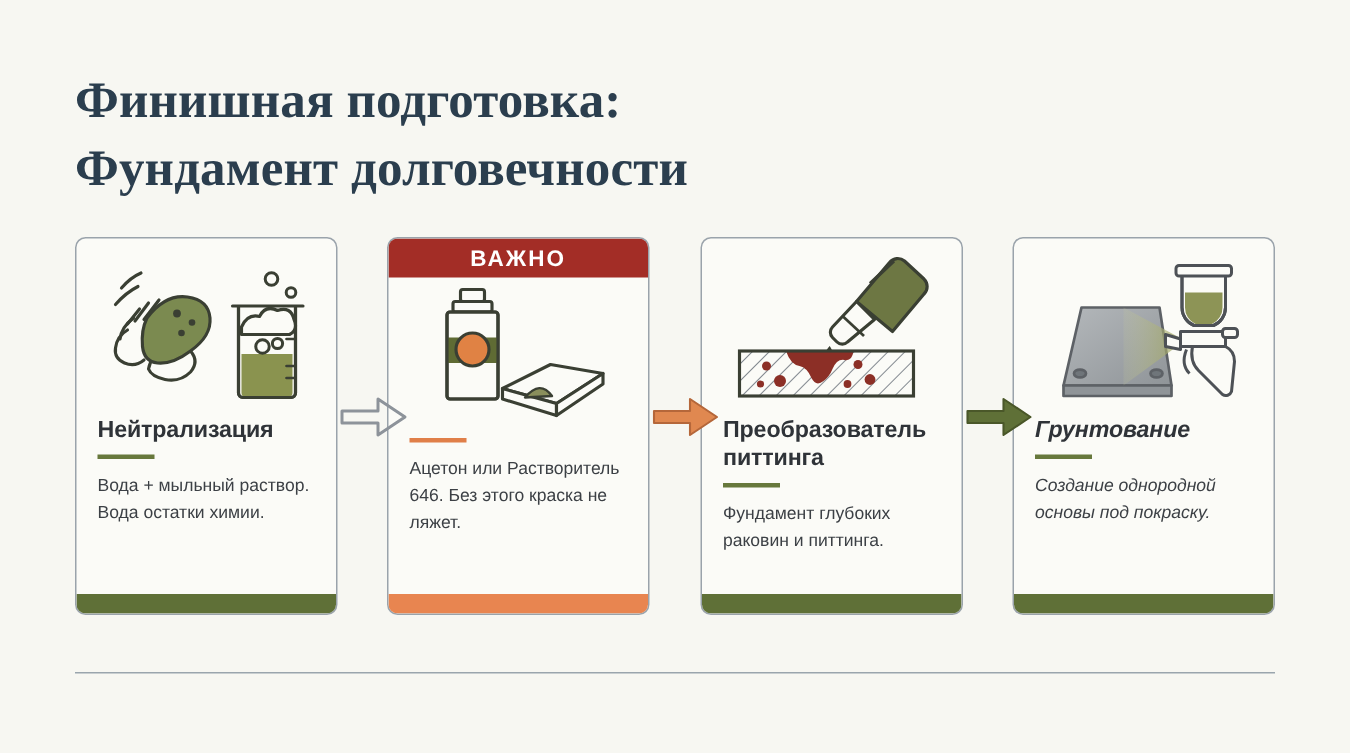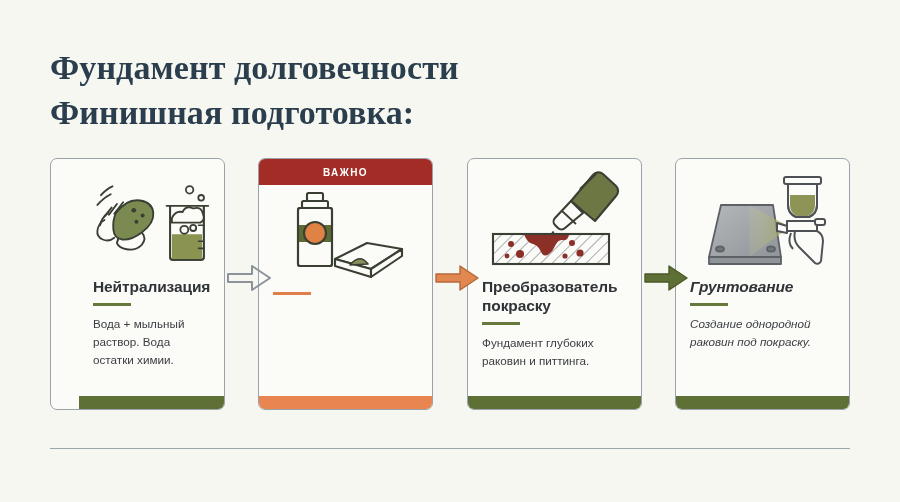--- a/index.html
+++ b/index.html
@@ -41,30 +41,30 @@
     top: 0;
     width: 175px;
     height: 252px;
     background: #fbfbf7;
     border: 1px solid #9aa3ab;
     border-radius: 7px;
     overflow: hidden;
     display: flex;
     flex-direction: column;
   }
-  .card.c1 { left: 0px; padding-left: 28px; }
+  .card.c1 { left: 0px; }
   .card.c2 { left: 208px; }
   .card.c3 { left: 417px; }
   .card.c4 { left: 625px; font-style: italic; }
 
   .card-banner {
     height: 26px;
     background: #a32d26;
     color: #ffffff;
-    font-size: 10px;
+    font-size: 15px;
     font-weight: bold;
     letter-spacing: 1.4px;
     display: flex;
     align-items: center;
     justify-content: center;
     flex: none;
     text-align: center;
   }
 
   .card-icon {
@@ -125,22 +125,22 @@
     top: 448px;
     width: 800px;
     height: 1px;
     background: #9aa5ad;
   }
 </style>
 </head>
 <body>
 
 <div class="title-block">
+  <div class="title-line">Финишная подготовка:</div>
   <div class="title-line">Фундамент долговечности</div>
-  <div class="title-line">Финишная подготовка:</div>
 </div>
 
 <div class="cards">
 
   <div class="card c1">
     <div class="card-icon">
       <svg width="150" height="108" viewBox="0 0 150 108">
         <g fill="none" stroke="#3a3f33" stroke-width="2.1" stroke-linecap="round" stroke-linejoin="round">
           <path d="M18 26 q6 -7 13 -10"></path>
           <path d="M14 37 q7 -8 15 -12"></path>
@@ -192,20 +192,21 @@
         <g stroke="#3a3f33" stroke-width="2.1" stroke-linejoin="round" fill="#fbfbf7">
           <path d="M64 70 L96 54 L131 60 L100 80 Z"></path>
           <path d="M64 70 L64 77 L100 88 L100 80 Z"></path>
           <path d="M100 80 L131 60 L131 67 L100 88 Z"></path>
         </g>
         <path d="M79 76 q10 -12 18 -1 z" fill="#8a8f5c" stroke="#3a3f33" stroke-width="1.6" stroke-linejoin="round"></path>
       </svg>
     </div>
     <div class="card-body">
       <div class="accent-rule orange"></div>
+      <div class="card-text">Ацетон или Растворитель 646. Без этого краска не ляжет.</div>
     </div>
     <div class="card-foot orange"></div>
   </div>
 
   <div class="card c3">
     <div class="card-icon">
       <svg width="152" height="108" viewBox="0 0 152 108">
         <g stroke="#3a3f33" stroke-width="2.1" stroke-linejoin="round">
           <path d="M92 35 L114 9 a7 7 0 0 1 10 -1 L137 20 a7 7 0 0 1 0 10 L116 55 Z" fill="#6d7743"></path>
           <path d="M101 23 L117 8" fill="none"></path>
@@ -226,21 +227,21 @@
           <circle cx="32" cy="78" r="3"></circle>
           <circle cx="41" cy="88" r="4"></circle>
           <circle cx="28" cy="90" r="2.4"></circle>
           <circle cx="93" cy="77" r="3"></circle>
           <circle cx="101" cy="87" r="3.6"></circle>
           <circle cx="86" cy="90" r="2.6"></circle>
         </g>
       </svg>
     </div>
     <div class="card-body">
-      <div class="card-title">Преобразователь покраску</div>
+      <div class="card-title">Преобразователь питтинга</div>
       <div class="accent-rule"></div>
       <div class="card-text">Фундамент глубоких раковин и питтинга.</div>
     </div>
     <div class="card-foot"></div>
   </div>
 
   <div class="card c4">
     <div class="card-icon">
       <svg width="152" height="110" viewBox="0 0 152 110">
         <defs>
@@ -269,21 +270,21 @@
           <path d="M100 61 L90 58 L90 66 L100 68 Z"></path>
           <rect x="128" y="54" width="10" height="6" rx="2"></rect>
           <path d="M130 66 q6 3 6 10 L134 96 a4 4 0 0 1 -6 2 L112 82 q-6 -6 -4 -16 Z"></path>
           <path d="M104 68 q-4 10 2 16" fill="none"></path>
         </g>
       </svg>
     </div>
     <div class="card-body">
       <div class="card-title">Грунтование</div>
       <div class="accent-rule"></div>
-      <div class="card-text">Создание однородной раковин под покраску.</div>
+      <div class="card-text">Создание однородной основы под покраску.</div>
     </div>
     <div class="card-foot"></div>
   </div>
 
   <div class="arrow a1">
     <svg width="46" height="30" viewBox="0 0 46 30">
       <path d="M2 11 L26 11 L26 3 L44 15 L26 27 L26 19 L2 19 Z" fill="none" stroke="#8d939a" stroke-width="2" stroke-linejoin="round"></path>
     </svg>
   </div>
   <div class="arrow a2">

